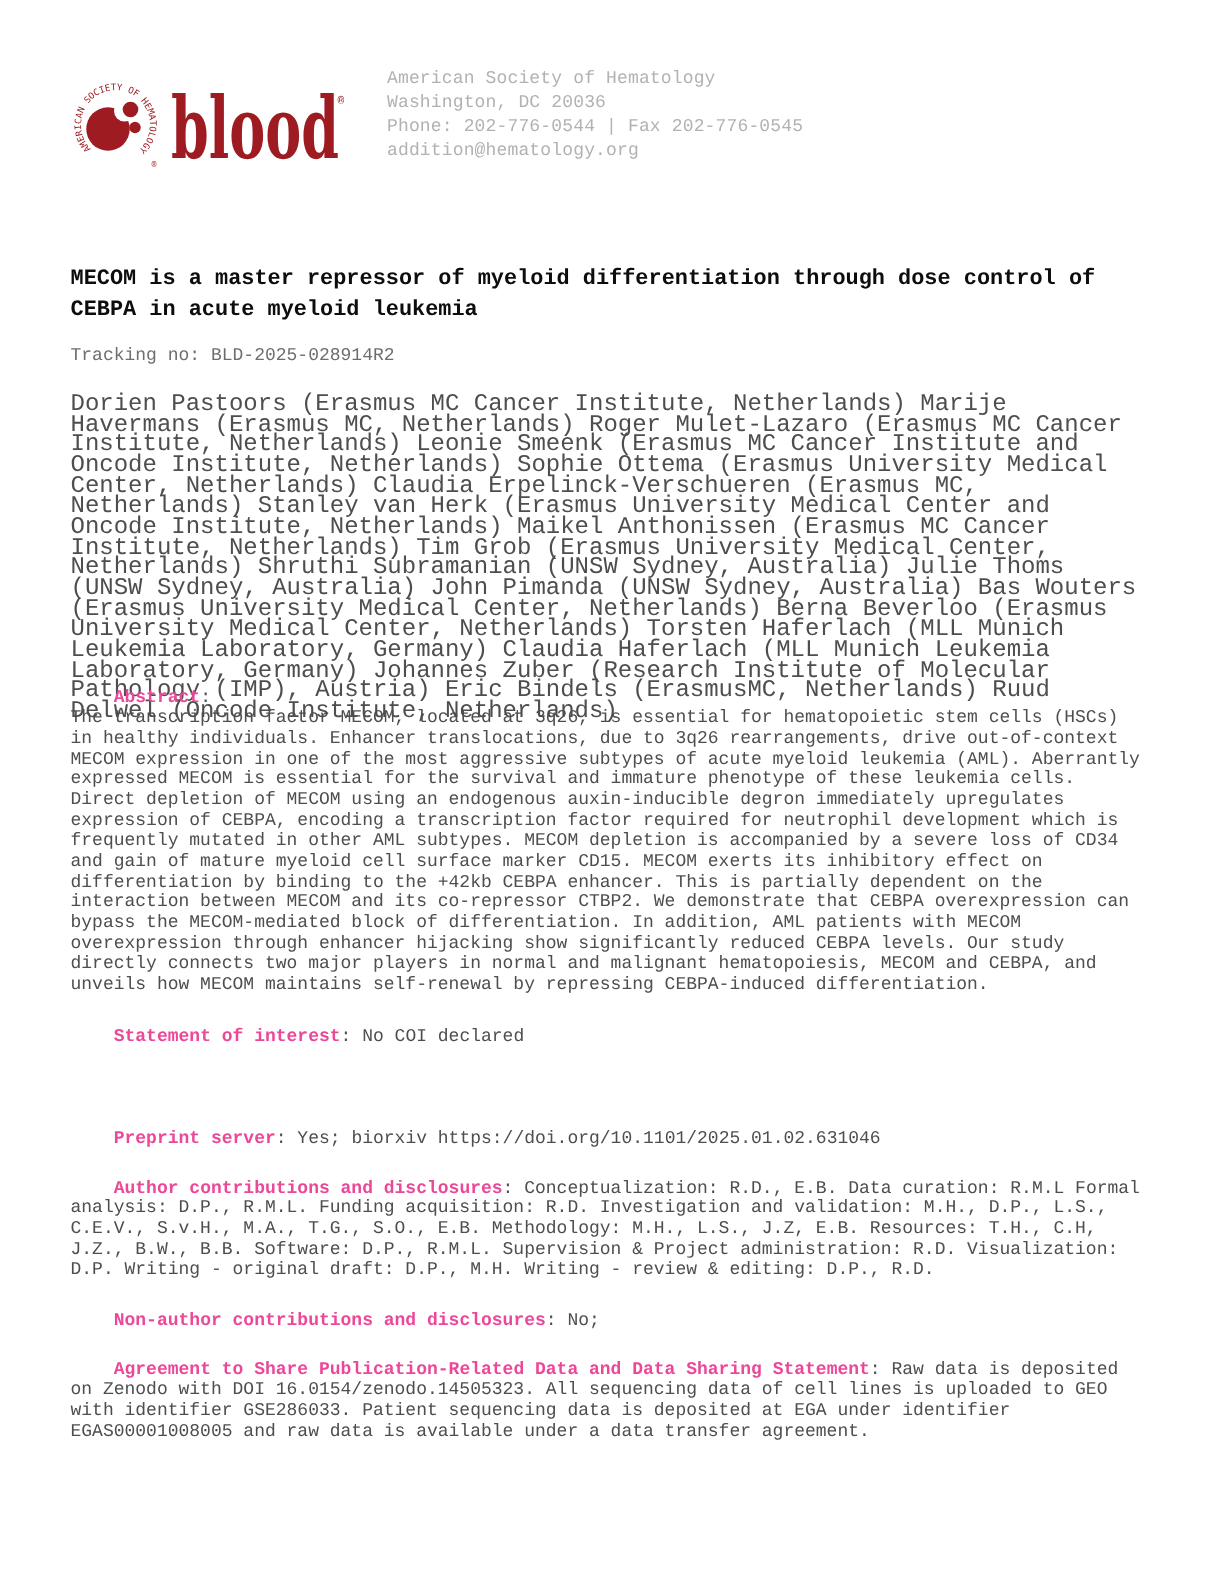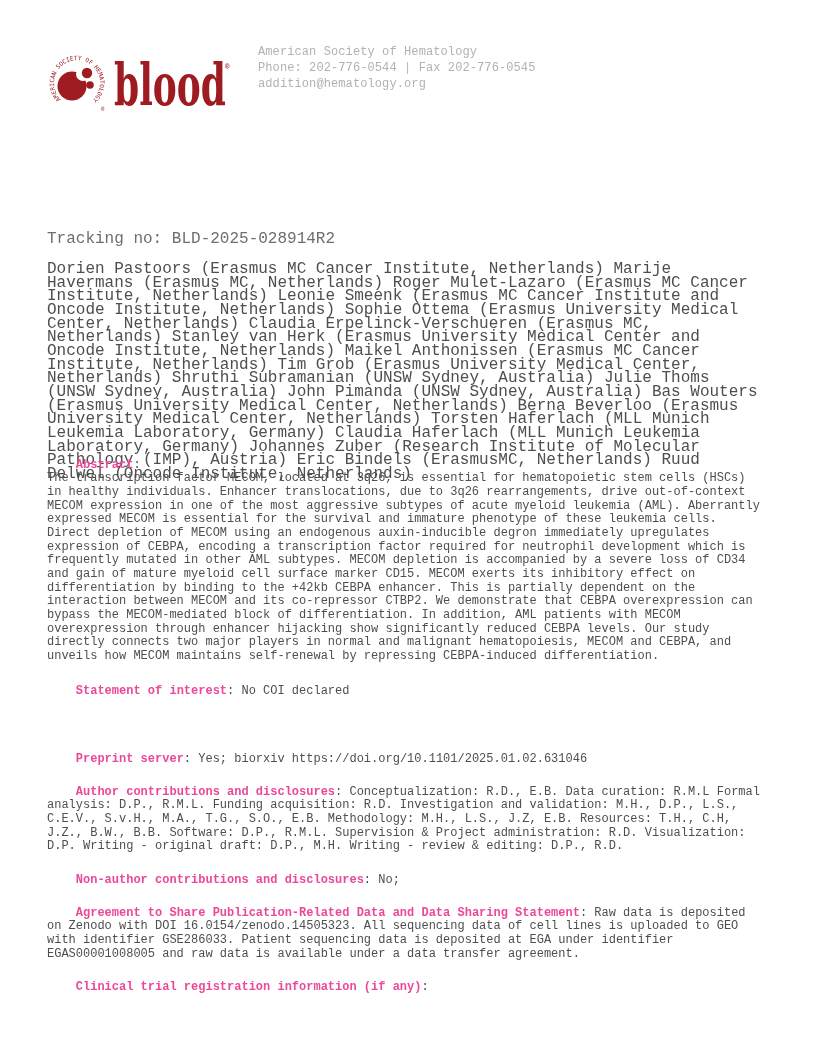--- a/index.html
+++ b/index.html
@@ -15,21 +15,21 @@
   .contact  { left:258px; top:44px; font-size:12px; line-height:16px;
               color:#b3b1b1; letter-spacing:0.1px; }
   .contact div { white-space:pre; }
 
   
   .title {
     left:47px; top:176px; width:717px;
     font-size:14.6px; line-height:20.5px; font-weight:bold;
     color:#0d0d0d; white-space:pre-wrap;
   }
-  .tracking { left:47px; top:230px; font-size:16px; color:#6e6e6e; }
+  .tracking { left:47px; top:230px; font-size:12px; color:#6e6e6e; }
   .authors  {
     left:47px; top:263px; width:717px;
     font-size:16px; line-height:13.65px; color:#4e4e4e; white-space:pre-wrap;
   }
   .sec {
     left:47px; width:717px;
     font-size:12px; line-height:13.65px; color:#4e4e4e; white-space:pre-wrap;
   }
   .sec .lbl { font-weight:bold; color:#ec4899; }
 
@@ -58,24 +58,26 @@
       <circle cx="41" cy="23" r="5.2" fill="#9e1c21"></circle>
       <circle cx="44" cy="35" r="3.8" fill="#9e1c21"></circle>
       <text x="55" y="61" font-size="5.5" fill="#9e1c21">®</text>
     </g>
     <text x="68" y="55" font-size="57" font-weight="bold" font-family="DejaVu Serif, serif" textLength="112" lengthAdjust="spacingAndGlyphs" fill="#9e1c21">blood</text>
     <text x="179" y="19" font-size="7.5" fill="#9e1c21">®</text>
   </svg>
 
   <div class="abs contact">
     <div>American Society of Hematology</div>
+    <div>Washington, DC 20036</div>
     <div>Phone: 202-776-0544 | Fax 202-776-0545</div>
     <div>addition@hematology.org</div>
   </div>
 
+  <div class="abs title">MECOM is a master repressor of myeloid differentiation through dose control of CEBPA in acute myeloid leukemia</div>
 
   <div class="abs tracking">Tracking no: BLD-2025-028914R2</div>
 
   <div class="abs authors">Dorien Pastoors (Erasmus MC Cancer Institute, Netherlands) Marije Havermans (Erasmus MC, Netherlands) Roger Mulet-Lazaro (Erasmus MC Cancer Institute, Netherlands) Leonie Smeenk (Erasmus MC Cancer Institute and Oncode Institute, Netherlands) Sophie Ottema (Erasmus University Medical Center, Netherlands) Claudia Erpelinck-Verschueren (Erasmus MC, Netherlands) Stanley van Herk (Erasmus University Medical Center and Oncode Institute, Netherlands) Maikel Anthonissen (Erasmus MC Cancer Institute, Netherlands) Tim Grob (Erasmus University Medical Center, Netherlands) Shruthi Subramanian (UNSW Sydney, Australia) Julie Thoms (UNSW Sydney, Australia) John Pimanda (UNSW Sydney, Australia) Bas Wouters (Erasmus University Medical Center, Netherlands) Berna Beverloo (Erasmus University Medical Center, Netherlands) Torsten Haferlach (MLL Munich Leukemia Laboratory, Germany) Claudia Haferlach (MLL Munich Leukemia Laboratory, Germany) Johannes Zuber (Research Institute of Molecular Pathology (IMP), Austria) Eric Bindels (ErasmusMC, Netherlands) Ruud Delwel (Oncode Institute, Netherlands)</div>
 
   <div class="abs sec sec-abstract">
     <span class="lbl">Abstract</span><span>:
 The transcription factor MECOM, located at 3q26, is essential for hematopoietic stem cells (HSCs) in healthy individuals. Enhancer translocations, due to 3q26 rearrangements, drive out-of-context MECOM expression in one of the most aggressive subtypes of acute myeloid leukemia (AML). Aberrantly expressed MECOM is essential for the survival and immature phenotype of these leukemia cells. Direct depletion of MECOM using an endogenous auxin-inducible degron immediately upregulates expression of CEBPA, encoding a transcription factor required for neutrophil development which is frequently mutated in other AML subtypes. MECOM depletion is accompanied by a severe loss of CD34 and gain of mature myeloid cell surface marker CD15. MECOM exerts its inhibitory effect on differentiation by binding to the +42kb CEBPA enhancer. This is partially dependent on the interaction between MECOM and its co-repressor CTBP2. We demonstrate that CEBPA overexpression can bypass the MECOM-mediated block of differentiation. In addition, AML patients with MECOM overexpression through enhancer hijacking show significantly reduced CEBPA levels. Our study directly connects two major players in normal and malignant hematopoiesis, MECOM and CEBPA, and unveils how MECOM maintains self-renewal by repressing CEBPA-induced differentiation.</span>
   </div>
 
@@ -93,17 +95,14 @@
   </div>
 
   <div class="abs sec sec-nonauthor">
     <span class="lbl">Non-author contributions and disclosures</span><span>: No;</span>
   </div>
 
   <div class="abs sec sec-agreement">
     <span class="lbl">Agreement to Share Publication-Related Data and Data Sharing Statement</span><span>: Raw data is deposited on Zenodo with DOI 16.0154/zenodo.14505323. All sequencing data of cell lines is uploaded to GEO with identifier GSE286033. Patient sequencing data is deposited at EGA under identifier EGAS00001008005 and raw data is available under a data transfer agreement.</span>
   </div>
 
-  <div class="abs sec sec-clinical">
-    <span class="lbl">Clinical trial registration information (if any)</span><span>:</span>
-  </div>
 
 </div>
 
 </body></html>

